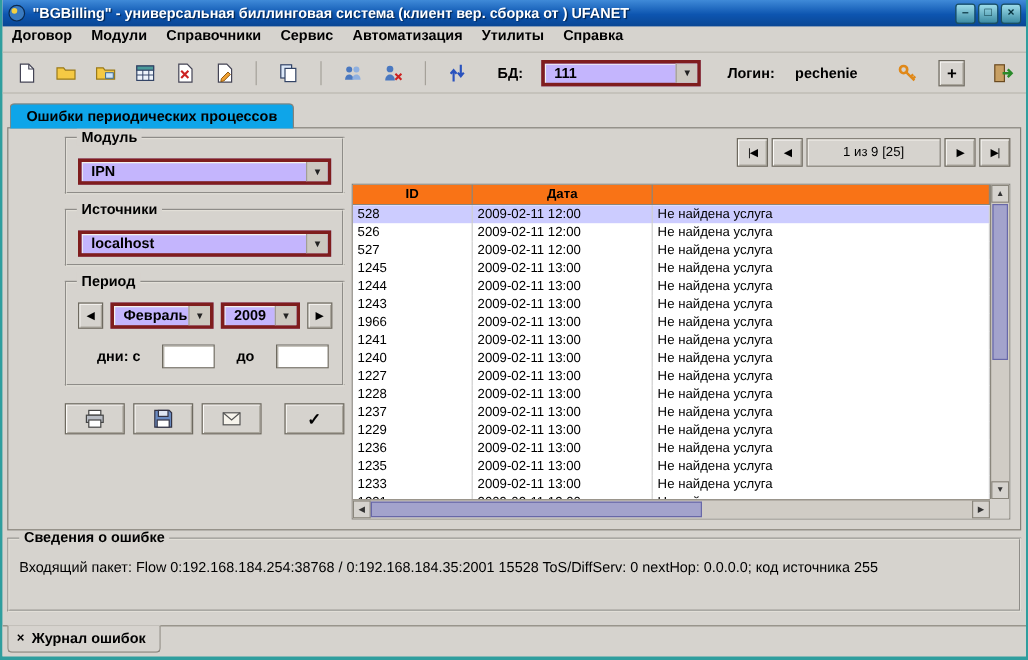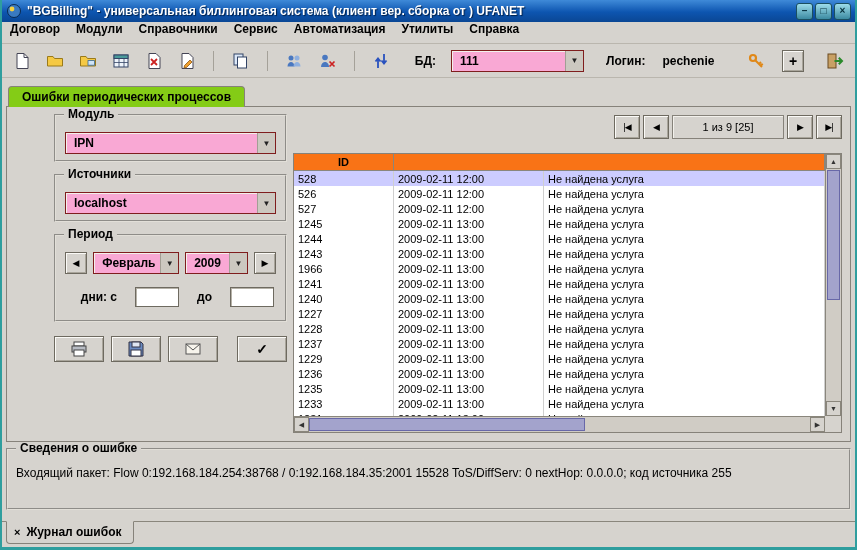--- a/index.html
+++ b/index.html
@@ -27,37 +27,37 @@
   .menubar { height:22px; display:flex; align-items:flex-start; padding:0 8px; gap:16px;
     border-bottom:1px solid #bab6ae; font-weight:bold; }
   .menu-item { cursor:pointer; white-space:nowrap; }
   
   .toolbar { height:34px; display:flex; align-items:center; padding:0 8px; gap:10px; border-bottom:1px solid #bab6ae; }
   .tbtn { width:26px; height:26px; display:flex; align-items:center; justify-content:center;
     background:transparent; border:none; padding:0; cursor:pointer; }
   .tbtn svg, .act-btn svg { width:18px; height:18px; display:block; }
   .tsep { width:1px; height:20px; background:#a5a199; margin:0 5px; }
   .tlabel { font-weight:bold; margin:0 5px 0 12px; white-space:nowrap; }
-  .combo { height:22px; background:#f9a8d4; border:1px solid #7f1d1d; display:flex; align-items:center;
+  .combo { height:22px; background:#c4b5fd; border:3px solid #7f1d1d; display:flex; align-items:center;
     box-shadow:inset 1px 1px 0 #f3f1ec; cursor:pointer; }
   .combo-text { padding:0 8px; font-weight:bold; flex:1; white-space:nowrap; overflow:hidden; }
   .combo-arrow { width:18px; align-self:stretch; display:flex; align-items:center; justify-content:center;
     font-size:8px; color:#222; border-left:1px solid #a29e94; background:#ccc8c0; }
   .db-combo { width:150px; }
   .login-value { font-weight:bold; margin:0 22px 0 2px; }
   .key-wrap { width:22px; height:22px; display:flex; align-items:center; justify-content:center; }
   .key-wrap svg { width:18px; height:18px; }
   .btn { background:#d6d3ce; border:1px solid #6e6a60; box-shadow:inset 1px 1px 0 #fbfaf7, inset -1px -1px 0 #a9a59b;
     cursor:pointer; font-family:inherit; color:#000; }
   .plus-btn { width:22px; height:22px; font-size:14px; font-weight:bold; line-height:1; margin-left:6px; }
   .spacer { flex:1; }
   
   .tabrow { display:flex; gap:2px; padding:7px 6px 0; position:relative; z-index:3; }
   .tab { padding:3px 13px 3px; font-weight:bold; border:1px solid #86827a; border-bottom:none;
-    background:#84cc16; border-radius:4px 4px 0 0; cursor:pointer; position:relative; top:1px; white-space:nowrap; }
+    background:#0ea5e9; border-radius:4px 4px 0 0; cursor:pointer; position:relative; top:1px; white-space:nowrap; }
   .tab.active { background:#d6d3ce; z-index:4; }
   
   .main-panel { margin:0 4px; height:336px; border:1px solid #86827a; background:#d6d3ce; position:relative; z-index:2; }
   .left-col { position:absolute; left:8px; top:7px; width:272px;padding-left:39px; }
   .group { position:relative; border:2px groove #e2dfd8; }
   .group-title { position:absolute; top:-9px; left:8px; background:#d6d3ce; padding:0 4px; font-weight:bold; white-space:nowrap; }
   .module-group, .sources-group { height:48px; margin-bottom:12px; padding:16px 9px 0; }
   .combo.wide { width:100%;justify-content:space-between; }
   .period-group { height:88px; margin-bottom:14px; padding:16px 9px 0; }
   .period-row { display:flex; gap:6px; align-items:center; }
@@ -334,20 +334,21 @@
         <button class="btn pager-btn">◀</button>
         <div class="pager-label">1 из 9 [25]</div>
         <button class="btn pager-btn">▶</button>
         <button class="btn pager-btn">▶|</button>
       </div>
 
       <div class="table-frame">
         <div class="table-scroll-area">
           <div class="thead">
             <div class="tcell c0">ID</div>
+            <div class="tcell c1">Дата</div>
             <div class="tcell c2"></div>
           </div>
           <div class="tbody">
               <div class="trow selected">
                 <div class="tcell c0">528</div>
                 <div class="tcell c1">2009-02-11 12:00</div>
                 <div class="tcell c2">Не найдена услуга</div>
               </div>
               <div class="trow">
                 <div class="tcell c0">526</div>

